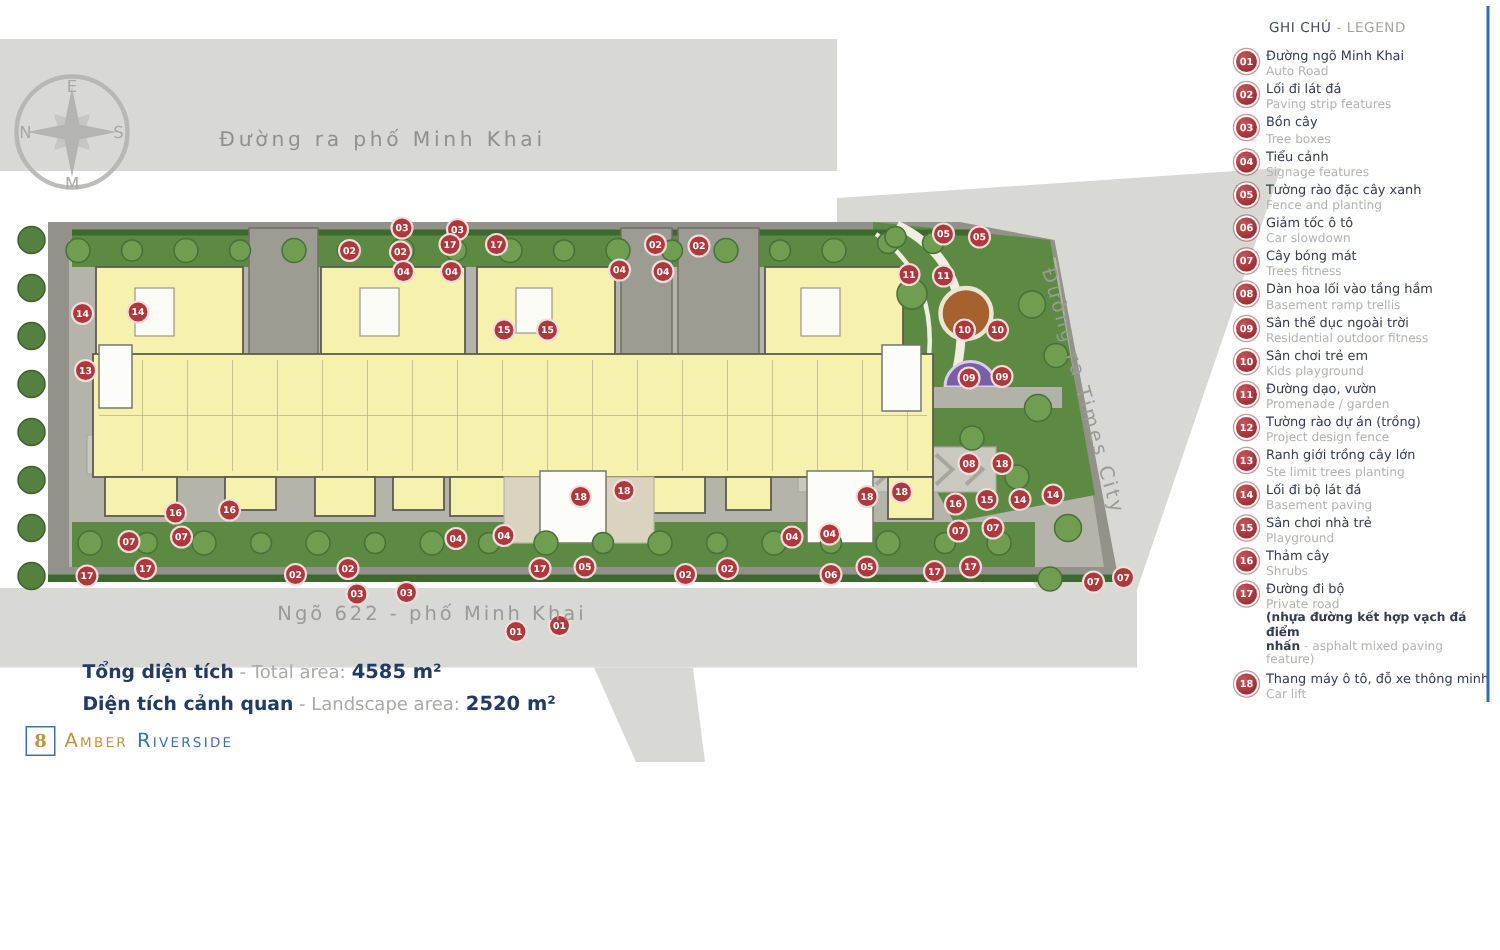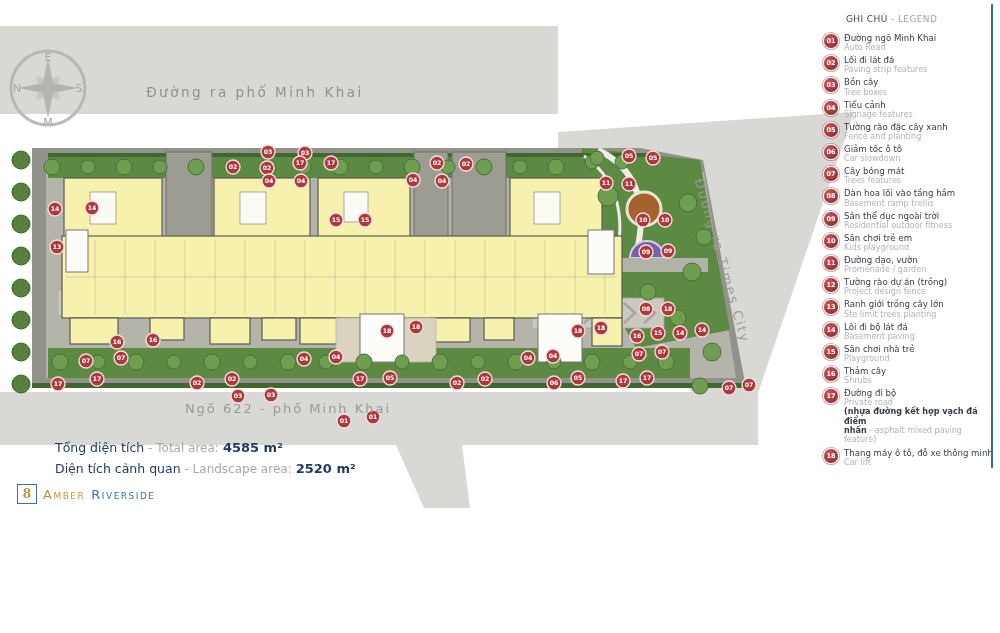--- a/index.html
+++ b/index.html
@@ -47,21 +47,21 @@
   .lg-vi{font-size:8.6px;font-weight:normal;color:#333d4d;line-height:1.18;}
   .lg-en{font-size:8.1px;color:#b3b3b0;line-height:1.12;}
   .lg-note{font-size:8.1px;line-height:1.15;}
   .lg-vi2{color:#333d4d;font-weight:bold;}
   .lg-en2{color:#b3b3b0;}
   .blue-rule{position:absolute;left:991px;top:4px;width:2px;height:464px;background:#2e6bb0;}
 
   
   .summary{position:absolute;left:55px;top:437px;}
   .sum-line{margin-bottom:2px;white-space:nowrap;}
-  .sum-vi{font-size:12.5px;font-weight:normal;color:#223a66;}
+  .sum-vi{font-size:12.5px;font-weight:bold;color:#223a66;}
   .sum-sep{font-size:12px;color:#a9a9a6;}
   .sum-en{font-size:12px;color:#a9a9a6;}
   .sum-val{font-size:13px;font-weight:bold;color:#223a66;margin-left:4px;margin-top:32px;}
 
   
   .logo{position:absolute;left:17px;top:484px;display:flex;align-items:center;gap:6px;}
   .logo-box{display:flex;align-items:center;justify-content:center;width:18px;height:18px;
             border:1.5px solid #3c70ae;color:#bf9440;font-weight:bold;font-size:12px;
             font-family:"DejaVu Serif","Liberation Serif",serif;}
   .logo-amber{font-variant:small-caps;letter-spacing:1.5px;font-size:13px;color:#bf9440;}
@@ -539,21 +539,21 @@
     <div class="lg-text">
       <div class="lg-vi">Giảm tốc ô tô</div>
       <div class="lg-en">Car slowdown</div>
     </div>
   </div>
 
   <div class="lg-item">
     <span class="lg-num">07</span>
     <div class="lg-text">
       <div class="lg-vi">Cây bóng mát</div>
-      <div class="lg-en">Trees features</div>
+      <div class="lg-en">Trees fitness</div>
     </div>
   </div>
 
   <div class="lg-item">
     <span class="lg-num">08</span>
     <div class="lg-text">
       <div class="lg-vi">Dàn hoa lối vào tầng hầm</div>
       <div class="lg-en">Basement ramp trellis</div>
     </div>
   </div>

